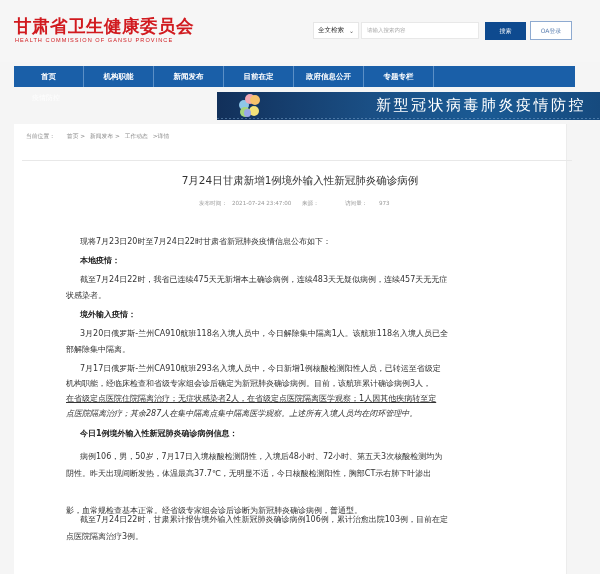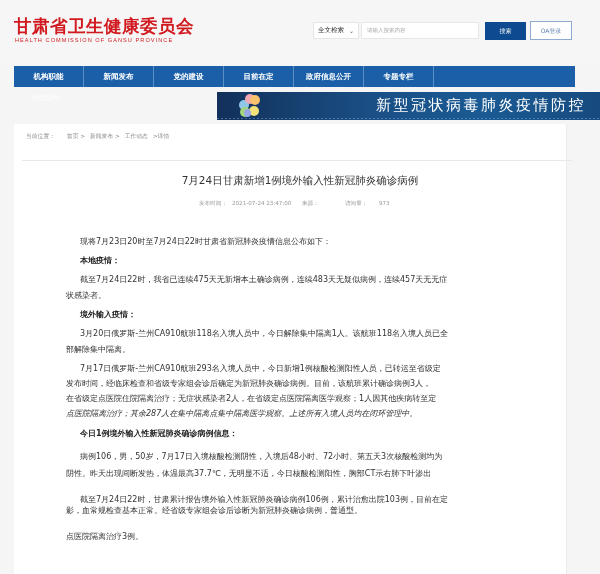--- a/index.html
+++ b/index.html
@@ -49,23 +49,23 @@
   <div class="search-select">
     <span>全文检索</span>
     <span class="chev">⌄</span>
   </div>
   <div class="search-input">请输入搜索内容</div>
   <div class="search-btn">搜索</div>
   <div class="oa-btn">OA登录</div>
 </div>
 
 <div class="nav">
+  <div class="nav-item">首页</div>
   <div class="nav-item">机构职能</div>
   <div class="nav-item">新闻发布</div>
-  <div class="nav-item">党的建设</div>
   <div class="nav-item">目前在定</div>
   <div class="nav-item">政府信息公开</div>
   <div class="nav-item">专题专栏</div>
   <div class="nav-item last"></div>
 </div>
 
 <div class="submenu-text">疫情防控</div>
 
 <div class="banner">
   <div class="banner-flower">
@@ -103,23 +103,23 @@
 
 <div class="h" style="top:255px;left:80px;">本地疫情：</div>
 <div class="wrap-left" style="top:272px;left:80px;">截至7月24日22时，我省已连续475天无新增本土确诊病例，连续483天无疑似病例，连续457天无无症</div>
 <div class="wrap-left" style="top:288px;left:66px;">状感染者。</div>
 
 <div class="h" style="top:309px;left:80px;">境外输入疫情：</div>
 <div class="wrap-left" style="top:326px;left:80px;">3月20日俄罗斯-兰州CA910航班118名入境人员中，今日解除集中隔离1人。该航班118名入境人员已全</div>
 <div class="wrap-left" style="top:342px;left:66px;">部解除集中隔离。</div>
 
 <div class="wrap-left" style="top:361px;left:80px;">7月17日俄罗斯-兰州CA910航班293名入境人员中，今日新增1例核酸检测阳性人员，已转运至省级定</div>
-<div class="wrap-left" style="top:376px;left:66px;">发布时间，经临床检查和省级专家组会诊后确定为新冠肺炎确诊病例。目前，该航班累计确诊病例3人，</div>
-<div class="wrap-left" style="top:391px;left:66px;">在省级定点医院住院隔离治疗；无症状感染者2人，在省级定点医院隔离医学观察；1人因其他疾病转至定</div>
+<div class="wrap-left" style="top:376px;left:66px;">机构职能，经临床检查和省级专家组会诊后确定为新冠肺炎确诊病例。目前，该航班累计确诊病例3人，</div>
+<div class="wrap-left" style="top:391px;left:66px;text-decoration:underline;">在省级定点医院住院隔离治疗；无症状感染者2人，在省级定点医院隔离医学观察；1人因其他疾病转至定</div>
 <div class="wrap-left" style="top:406px;left:66px;font-style:italic;">点医院隔离治疗；其余287人在集中隔离点集中隔离医学观察。上述所有入境人员均在闭环管理中。</div>
 
 <div class="h" style="top:428px;left:80px;">今日1例境外输入性新冠肺炎确诊病例信息：</div>
 <div class="wrap-left" style="top:449px;left:80px;">病例106，男，50岁，7月17日入境核酸检测阴性，入境后48小时、72小时、第五天3次核酸检测均为</div>
 <div class="wrap-left" style="top:466px;left:66px;">阴性。昨天出现间断发热，体温最高37.7℃，无明显不适，今日核酸检测阳性，胸部CT示右肺下叶渗出</div>
 <div class="wrap-left" style="top:483px;left:66px;margin-top:20px;">影，血常规检查基本正常。经省级专家组会诊后诊断为新冠肺炎确诊病例，普通型。</div>
 
-<div class="wrap-left" style="top:492px;left:80px;">截至7月24日22时，甘肃累计报告境外输入性新冠肺炎确诊病例106例，累计治愈出院103例，目前在定</div>
+<div class="wrap-left" style="top:512px;left:80px;">截至7月24日22时，甘肃累计报告境外输入性新冠肺炎确诊病例106例，累计治愈出院103例，目前在定</div>
 <div class="wrap-left" style="top:529px;left:66px;">点医院隔离治疗3例。</div>
 
 </body></html>

